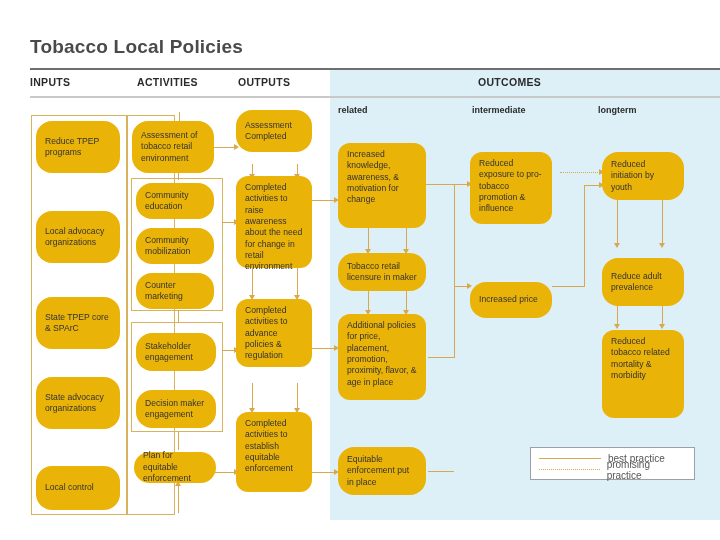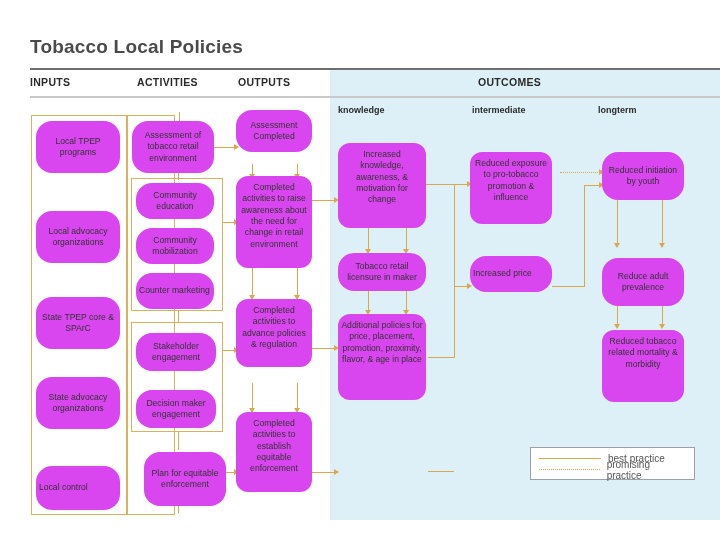--- a/index.html
+++ b/index.html
@@ -30,26 +30,25 @@
   .subhead{
     position:absolute;top:105px;font-size:9px;font-weight:bold;color:#2a2a2a;
   }
 
   
   .frame{position:absolute;border:1px solid #d9b25e;box-sizing:border-box;}
 
   
   .node{
     position:absolute;box-sizing:border-box;
-    background:#d946ef;border-radius:12px;
+    background:#eab308;border-radius:12px;
     color:#333333;font-size:8.6px;line-height:1.32;
-    padding:6px 3px;
+    padding:6px 9px;
     display:flex;align-items:center;
     font-family:"Liberation Sans",sans-serif;
-    text-align:center;
   }
   .node.pill{border-radius:16px;}
   .node span{display:block;}
 
   
   .ln{position:absolute;background:#d9a84e;}
   .lnh{height:1px;}
   .lnv{width:1px;}
   .dot{
     position:absolute;height:0;border-top:1px dotted #d9a84e;
@@ -81,21 +80,21 @@
   <div class="title">Tobacco Local Policies</div>
 
   <div class="rule-top"></div>
   <div class="rule-bottom"></div>
 
   <div class="colhead" style="left:30px;">INPUTS</div>
   <div class="colhead" style="left:137px;">ACTIVITIES</div>
   <div class="colhead" style="left:238px;">OUTPUTS</div>
   <div class="colhead" style="left:478px;">OUTCOMES</div>
 
-  <div class="subhead" style="left:338px;">knowledge</div>
+  <div class="subhead" style="left:338px;">related</div>
   <div class="subhead" style="left:472px;">intermediate</div>
   <div class="subhead" style="left:598px;">longterm</div>
 
   <div class="frame" style="left:31px;top:115px;width:96px;height:400px;"></div>
   <div class="frame" style="left:127px;top:115px;width:48px;height:400px;"></div>
   <div class="frame" style="left:131px;top:178px;width:92px;height:133px;"></div>
   <div class="frame" style="left:131px;top:322px;width:92px;height:110px;"></div>
 
   <div class="ln lnv" style="left:179px;top:112px;height:14px;"></div>
   <div class="arw arw-d" style="left:176px;top:124px;"></div>
@@ -179,21 +178,21 @@
   <div class="arw arw-d" style="left:614px;top:243px;"></div>
   <div class="ln lnv" style="left:662px;top:200px;height:46px;"></div>
   <div class="arw arw-d" style="left:659px;top:243px;"></div>
 
   <div class="ln lnv" style="left:617px;top:297px;height:30px;"></div>
   <div class="arw arw-d" style="left:614px;top:324px;"></div>
   <div class="ln lnv" style="left:662px;top:297px;height:30px;"></div>
   <div class="arw arw-d" style="left:659px;top:324px;"></div>
 
   <div class="node pill" style="left:36px;top:121px;width:84px;height:52px;">
-    <span>Local TPEP programs</span>
+    <span>Reduce TPEP programs</span>
   </div>
   <div class="node pill" style="left:36px;top:211px;width:84px;height:52px;">
     <span>Local advocacy organizations</span>
   </div>
   <div class="node pill" style="left:36px;top:297px;width:84px;height:52px;">
     <span>State TPEP core &amp; SPArC</span>
   </div>
   <div class="node pill" style="left:36px;top:377px;width:84px;height:52px;">
     <span>State advocacy organizations</span>
   </div>
@@ -212,21 +211,21 @@
   </div>
   <div class="node pill" style="left:136px;top:273px;width:78px;height:36px;">
     <span>Counter marketing</span>
   </div>
   <div class="node pill" style="left:136px;top:390px;width:80px;height:38px;">
     <span>Decision maker engagement</span>
   </div>
   <div class="node pill" style="left:136px;top:333px;width:80px;height:38px;">
     <span>Stakeholder engagement</span>
   </div>
-  <div class="node pill" style="left:144px;top:452px;width:82px;height:54px;">
+  <div class="node pill" style="left:134px;top:452px;width:82px;height:31px;">
     <span>Plan for equitable enforcement</span>
   </div>
 
   <div class="node pill" style="left:236px;top:110px;width:76px;height:42px;">
     <span>Assessment Completed</span>
   </div>
   <div class="node" style="left:236px;top:176px;width:76px;height:92px;align-items:flex-start;">
     <span>Completed activities to raise awareness about the need for change in retail environment</span>
   </div>
   <div class="node" style="left:236px;top:412px;width:76px;height:80px;align-items:flex-start;">
@@ -238,35 +237,38 @@
 
   <div class="node" style="left:338px;top:143px;width:88px;height:85px;align-items:flex-start;">
     <span>Increased knowledge, awareness, &amp; motivation for change</span>
   </div>
   <div class="node pill" style="left:338px;top:253px;width:88px;height:38px;">
     <span>Tobacco retail licensure in maker</span>
   </div>
   <div class="node" style="left:338px;top:314px;width:88px;height:86px;align-items:flex-start;">
     <span>Additional policies for price, placement, promotion, proximity, flavor, &amp; age in place</span>
   </div>
+  <div class="node pill" style="left:338px;top:447px;width:88px;height:48px;">
+    <span>Equitable enforcement put in place</span>
+  </div>
 
   <div class="node" style="left:470px;top:152px;width:82px;height:72px;align-items:flex-start;">
     <span>Reduced exposure to pro-tobacco promotion &amp; influence</span>
   </div>
-  <div class="node pill" style="left:470px;top:256px;width:82px;height:36px;">
+  <div class="node pill" style="left:470px;top:282px;width:82px;height:36px;">
     <span>Increased price</span>
   </div>
 
   <div class="node pill" style="left:602px;top:152px;width:82px;height:48px;">
     <span>Reduced initiation by youth</span>
   </div>
   <div class="node pill" style="left:602px;top:258px;width:82px;height:48px;">
     <span>Reduce adult prevalence</span>
   </div>
-  <div class="node" style="left:602px;top:330px;width:82px;height:72px;align-items:flex-start;">
+  <div class="node" style="left:602px;top:330px;width:82px;height:88px;align-items:flex-start;">
     <span>Reduced tobacco related mortality &amp; morbidity</span>
   </div>
 
   <div class="legend">
     <div class="legrow">
       <span class="legline solid"></span>
       <span class="legtxt">best practice</span>
     </div>
     <div class="legrow">
       <span class="legline dotted"></span>

